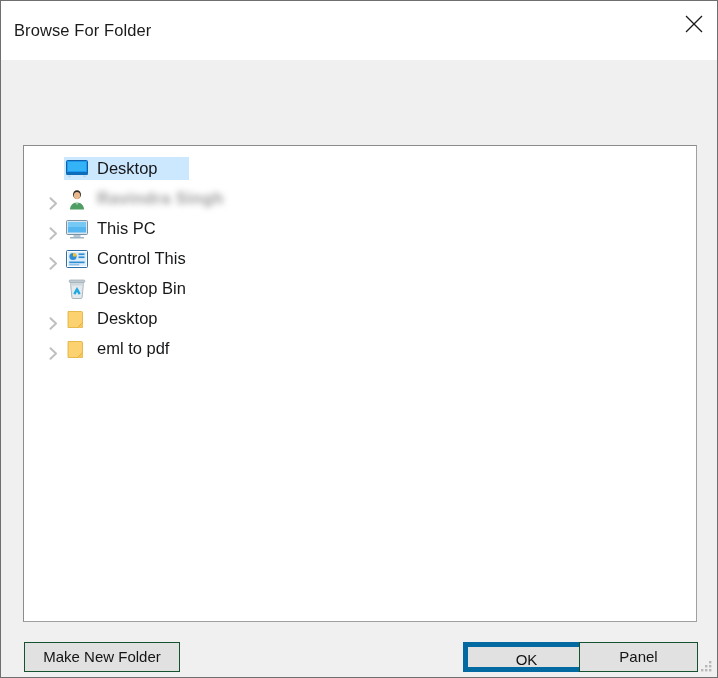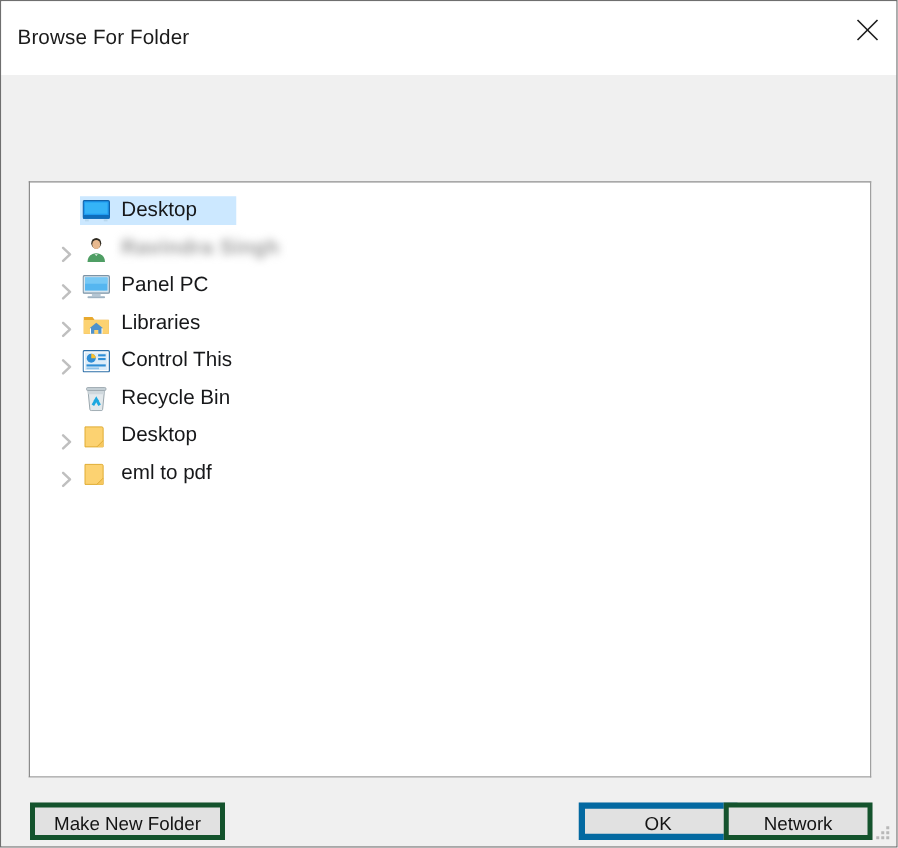--- a/index.html
+++ b/index.html
@@ -133,21 +133,21 @@
     filter: blur(3.2px);
     font-weight: 600;
     letter-spacing: .4px;
   }
 
   
   .btn {
     position: absolute;
     box-sizing: border-box;
     background: #e1e1e1;
-    border: 4px solid #14532d;
+    border: 1px solid #14532d;
     font-family: "Liberation Sans", sans-serif;
     font-size: 15px;
     color: #141414;
     height: 30px;
     cursor: default;
     padding: 0;
     line-height: 28px;
     text-align: center;
   }
   .btn-make-new-folder {
@@ -239,37 +239,21 @@
             </span>
             <span class="row-icon">
               <svg width="22" height="19" viewBox="0 0 22 19">
                 <rect x="0.5" y="0.5" width="21" height="14" rx="1" fill="#d9e6ef" stroke="#7c93a5"></rect>
                 <rect x="2" y="2" width="18" height="10.5" fill="#55b6f0"></rect>
                 <rect x="2" y="2" width="18" height="5" fill="#76c8f5"></rect>
                 <rect x="7.5" y="15" width="7" height="2" fill="#b6c7d4"></rect>
                 <rect x="4" y="17" width="14" height="1.6" rx=".6" fill="#9fb3c2"></rect>
               </svg>
             </span>
-            <span class="row-label">Panel PC</span>
-          </div>
-          <div class="tree-row">
-            <span class="chevron">
-              <svg width="9" height="13" viewBox="0 0 9 13">
-                <path d="M1.5 1.3L7 6.5l-5.5 5.2" fill="none" stroke="#bfbfbf" stroke-width="2" stroke-linecap="round" stroke-linejoin="round"></path>
-              </svg>
-            </span>
-            <span class="row-icon">
-              <svg width="22" height="19" viewBox="0 0 22 19">
-                <path d="M1 3.5h7l1.6 2.2H21V17H1z" fill="#e8a92e"></path>
-                <path d="M1 6h20v11H1z" fill="#fcd271"></path>
-                <path d="M11 8.5l5 4v4.5h-3.3v-3h-3.4v3H6V12.5z" fill="#ffffff"></path>
-                <path d="M11 8.2l5.4 4.4h-1.2v4.4h-2.6v-3h-3.2v3H6.8v-4.4H5.6z" fill="#2f7fc4" opacity=".85"></path>
-              </svg>
-            </span>
-            <span class="row-label">Libraries</span>
+            <span class="row-label">This PC</span>
           </div>
           <div class="tree-row">
             <span class="chevron">
               <svg width="9" height="13" viewBox="0 0 9 13">
                 <path d="M1.5 1.3L7 6.5l-5.5 5.2" fill="none" stroke="#bfbfbf" stroke-width="2" stroke-linecap="round" stroke-linejoin="round"></path>
               </svg>
             </span>
             <span class="row-icon">
               <svg width="22" height="18" viewBox="0 0 22 18">
                 <rect x="0.5" y="0.5" width="21" height="17" rx="1" fill="#ffffff" stroke="#2d6fa8"></rect>
@@ -293,21 +277,21 @@
             <span class="row-icon">
               <svg width="20" height="20" viewBox="0 0 20 20">
                 <path d="M3.4 3.2h13.2l-1.5 15.3c-.05.6-.5 1-1.1 1H6c-.6 0-1.05-.4-1.1-1z" fill="#e3e9ec" stroke="#9aa7ae" stroke-width=".8"></path>
                 <path d="M3.4 3.2h13.2l-.3 3.2H3.7z" fill="#cfd8dd"></path>
                 <rect x="2.2" y="1" width="15.6" height="2.4" rx="1" fill="#c3ced4" stroke="#9aa7ae" stroke-width=".7"></rect>
                 <path d="M10 8l2.2 3.8H7.8z" fill="#1ea8e0"></path>
                 <path d="M6.3 14.6l2.2-3.8 2 1.2-2.2 3.8z" fill="#1ea8e0"></path>
                 <path d="M13.7 14.6l-2.2-3.8-2 1.2 2.2 3.8z" fill="#1ea8e0"></path>
               </svg>
             </span>
-            <span class="row-label">Recycle Bin</span>
+            <span class="row-label">Desktop Bin</span>
           </div>
           <div class="tree-row">
             <span class="chevron">
               <svg width="9" height="13" viewBox="0 0 9 13">
                 <path d="M1.5 1.3L7 6.5l-5.5 5.2" fill="none" stroke="#bfbfbf" stroke-width="2" stroke-linecap="round" stroke-linejoin="round"></path>
               </svg>
             </span>
             <span class="row-icon">
               <svg width="22" height="19" viewBox="0 0 22 19">
                 <path d="M2 1.5h13.5c.6 0 1 .4 1 1v15H2z" fill="#fcd271" stroke="#e0ac34" stroke-width=".8"></path>
@@ -330,21 +314,21 @@
                 <path d="M16.5 12.5l-5 5" stroke="#e0ac34" stroke-width=".8" fill="none"></path>
               </svg>
             </span>
             <span class="row-label">eml to pdf</span>
           </div>
         </div>
     </div>
 
     <button class="btn btn-make-new-folder">Make New Folder</button>
     <button class="btn btn-ok">OK</button>
-    <button class="btn btn-cancel">Network</button>
+    <button class="btn btn-cancel">Panel</button>
 
     <svg class="grip" viewBox="0 0 13 13">
       <rect x="9" y="1" width="2.4" height="2.4" fill="#b8b8b8"></rect>
       <rect x="9" y="5" width="2.4" height="2.4" fill="#b8b8b8"></rect>
       <rect x="5" y="5" width="2.4" height="2.4" fill="#b8b8b8"></rect>
       <rect x="9" y="9" width="2.4" height="2.4" fill="#b8b8b8"></rect>
       <rect x="5" y="9" width="2.4" height="2.4" fill="#b8b8b8"></rect>
       <rect x="1" y="9" width="2.4" height="2.4" fill="#b8b8b8"></rect>
     </svg>
 

